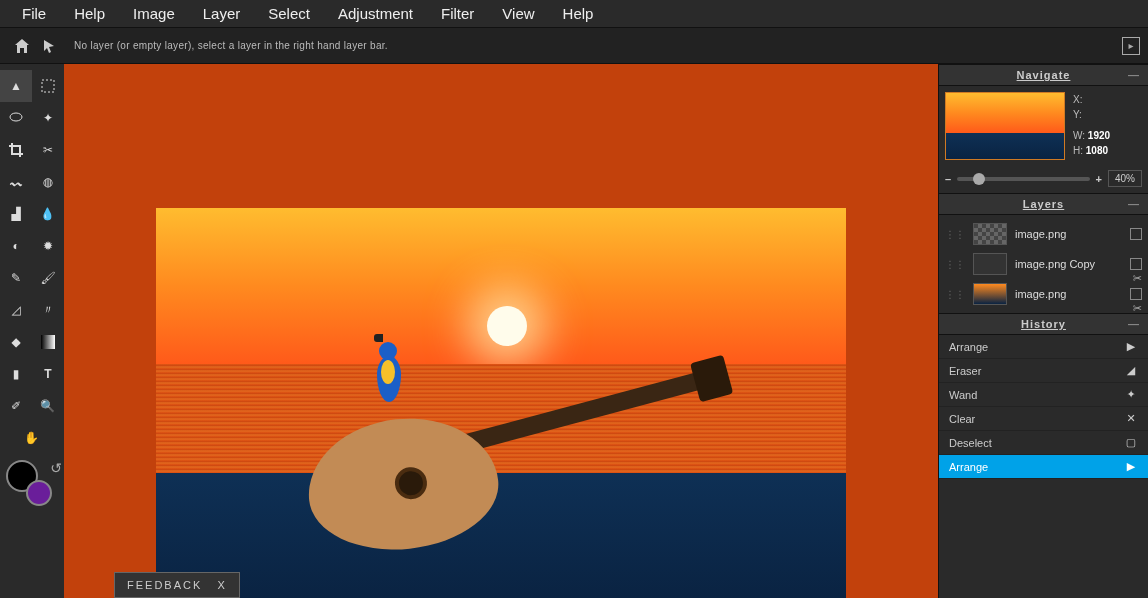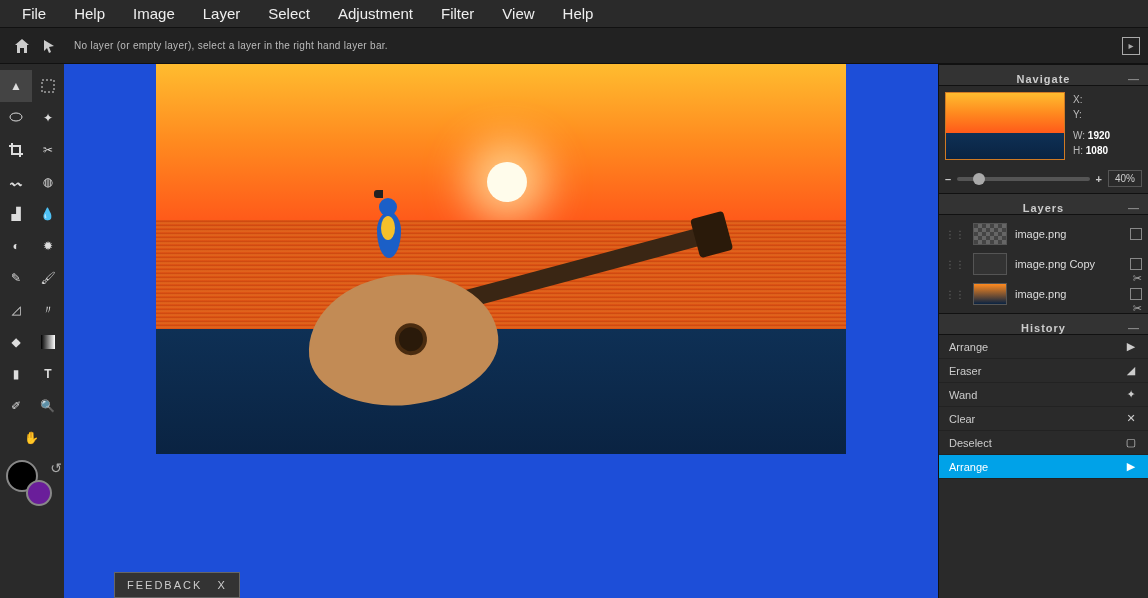--- a/index.html
+++ b/index.html
@@ -18,40 +18,40 @@
     .toolbar { width: 64px; background: #2a2a2a; display: flex; flex-direction: column; padding-top: 6px; }
     .tool-grid { display: grid; grid-template-columns: 1fr 1fr; }
     .tool-btn { width: 32px; height: 32px; display: flex; align-items: center; justify-content: center; cursor: pointer; color: #ddd; }
     .tool-btn.active { background: #444; }
     .tool-grab { width: 64px; height: 32px; display: flex; align-items: center; justify-content: center; cursor: pointer; color: #ddd; }
     .color-swatches { position: relative; width: 64px; height: 56px; margin-top: 6px; }
     .color-swatches .primary { position: absolute; left: 6px; top: 0; width: 32px; height: 32px; border-radius: 50%; background: #000; border: 2px solid #888; }
     .color-swatches .secondary { position: absolute; left: 26px; top: 20px; width: 26px; height: 26px; border-radius: 50%; background: #6a1e9a; border: 2px solid #888; }
     .color-swatches .swap { position: absolute; right: 2px; top: 0; font-size: 14px; color: #aaa; }
 
-    .canvas-area { flex: 1; background: #1d4ed8; position: relative; display: flex; align-items:flex-start; justify-content:center; }
+    .canvas-area { flex: 1; background: #c2410c; position: relative; display: flex; align-items:flex-end; justify-content:center; }
     .canvas-content { width: 690px; height: 390px; background: #000; position: relative; overflow:hidden; }
     .sky { position:absolute; left:0; right:0; top:0; height:40%; background: linear-gradient(#ffbc2f, #ff8a1f, #ff5a1a); }
     .sun { position:absolute; left:48%; top:25%; width:40px; height:40px; border-radius:50%; background:#fffceb; box-shadow:0 0 40px 20px rgba(255,240,180,0.7); }
     .ocean { position:absolute; left:0; right:0; top:40%; height:28%; background: repeating-linear-gradient(0deg, #d94b10, #e36a1f 2px, #c83f0c 4px); }
     .underwater { position:absolute; left:0; right:0; bottom:0; height:32%; background: linear-gradient(#0e3055, #0a2342); }
     .guitar-body { position:absolute; left:22%; top:54%; width:190px; height:130px; background:#c28b55; border-radius:50% / 55% 55% 45% 45%; transform: rotate(-6deg); }
     .soundhole { position:absolute; left:46%; top:38%; width:32px; height:32px; border-radius:50%; background:#2a1a0a; border:4px solid #4a2c10; }
     .guitar-neck { position:absolute; left:45%; top:58%; width:240px; height:18px; background:#3a2614; transform: rotate(-15deg); transform-origin:left center; }
     .headstock { position:absolute; right:-30px; top:-10px; width:34px; height:40px; background:#2a1a0a; border-radius:4px; }
     .parrot { position:absolute; left:32%; top:38%; }
     .parrot .body { width:24px; height:46px; background:#1b5fc7; border-radius:50% / 40% 40% 60% 60%; position:relative; }
     .parrot .chest { position:absolute; left:4px; top:4px; width:14px; height:24px; background:#f6c02a; border-radius:50%; }
     .parrot .head { position:absolute; left:2px; top:-14px; width:18px; height:18px; background:#1b5fc7; border-radius:50%; }
     .parrot .beak { position:absolute; left:-5px; top:-8px; width:9px; height:8px; background:#222; border-radius:3px 0 0 3px; }
 
     .feedback-box { position:absolute; bottom:0; left:50px; border:1px solid #666; padding:6px 12px; font-size:11px; letter-spacing:2px; color:#ccc; background:#333; }
 
     .panels { width: 210px; background: #2a2a2a; display: flex; flex-direction: column; font-size: 11px; border-left:1px solid #111; }
-    .panel-header { height: 22px; display: flex; align-items: flex-end; justify-content: center; font-weight: bold; background: #333; border-top:1px solid #111; border-bottom:1px solid #111; letter-spacing:1px; position:relative; }
+    .panel-header { height: 22px; display: flex; align-items: center; justify-content: center; font-weight: bold; background: #333; border-top:1px solid #111; border-bottom:1px solid #111; letter-spacing:1px; position:relative;text-decoration:underline; }
     .panel-header .mini { position:absolute; right:8px; color:#888; font-weight:bold; }
     
     .nav-body { padding: 6px; }
     .nav-row { display:flex; gap:8px; }
     .nav-thumb { width:120px; height:68px; border:1px solid #d07a24; position:relative; overflow:hidden; }
     .nav-thumb .sky { height:60%; }
     .nav-thumb .underwater { height:40%; top:60%; }
     .nav-info { font-size:10px; line-height:15px; color:#bbb; }
     .nav-info b { color:#fff; }
     .zoom-row { display:flex; align-items:center; gap:6px; margin-top:10px; }

